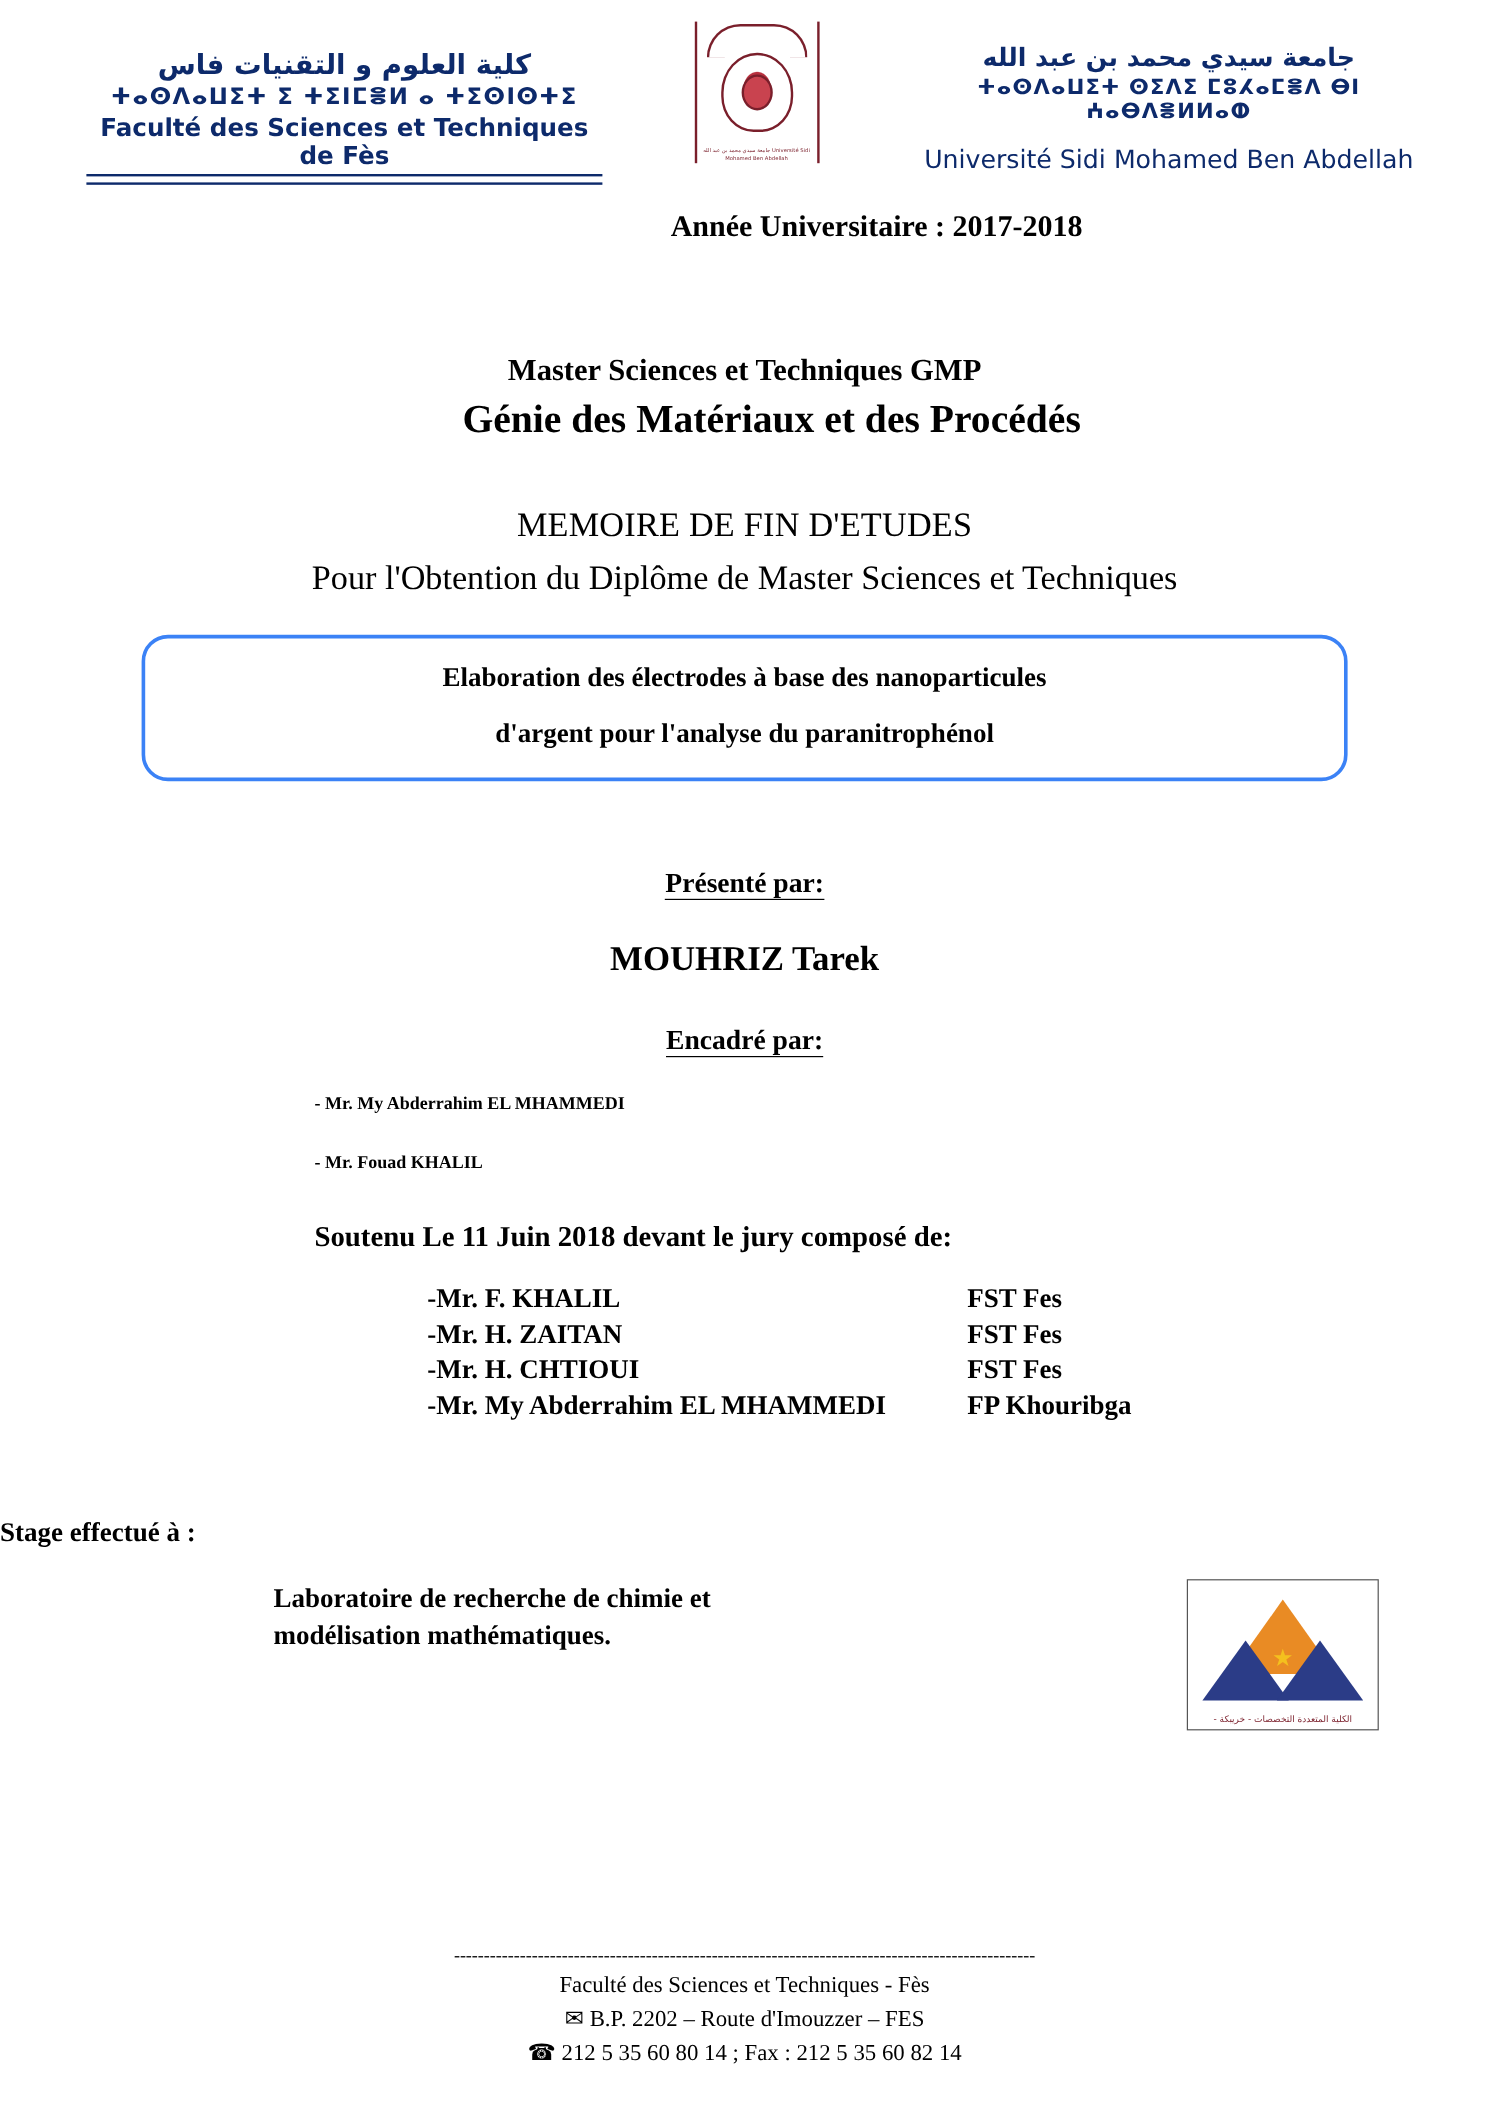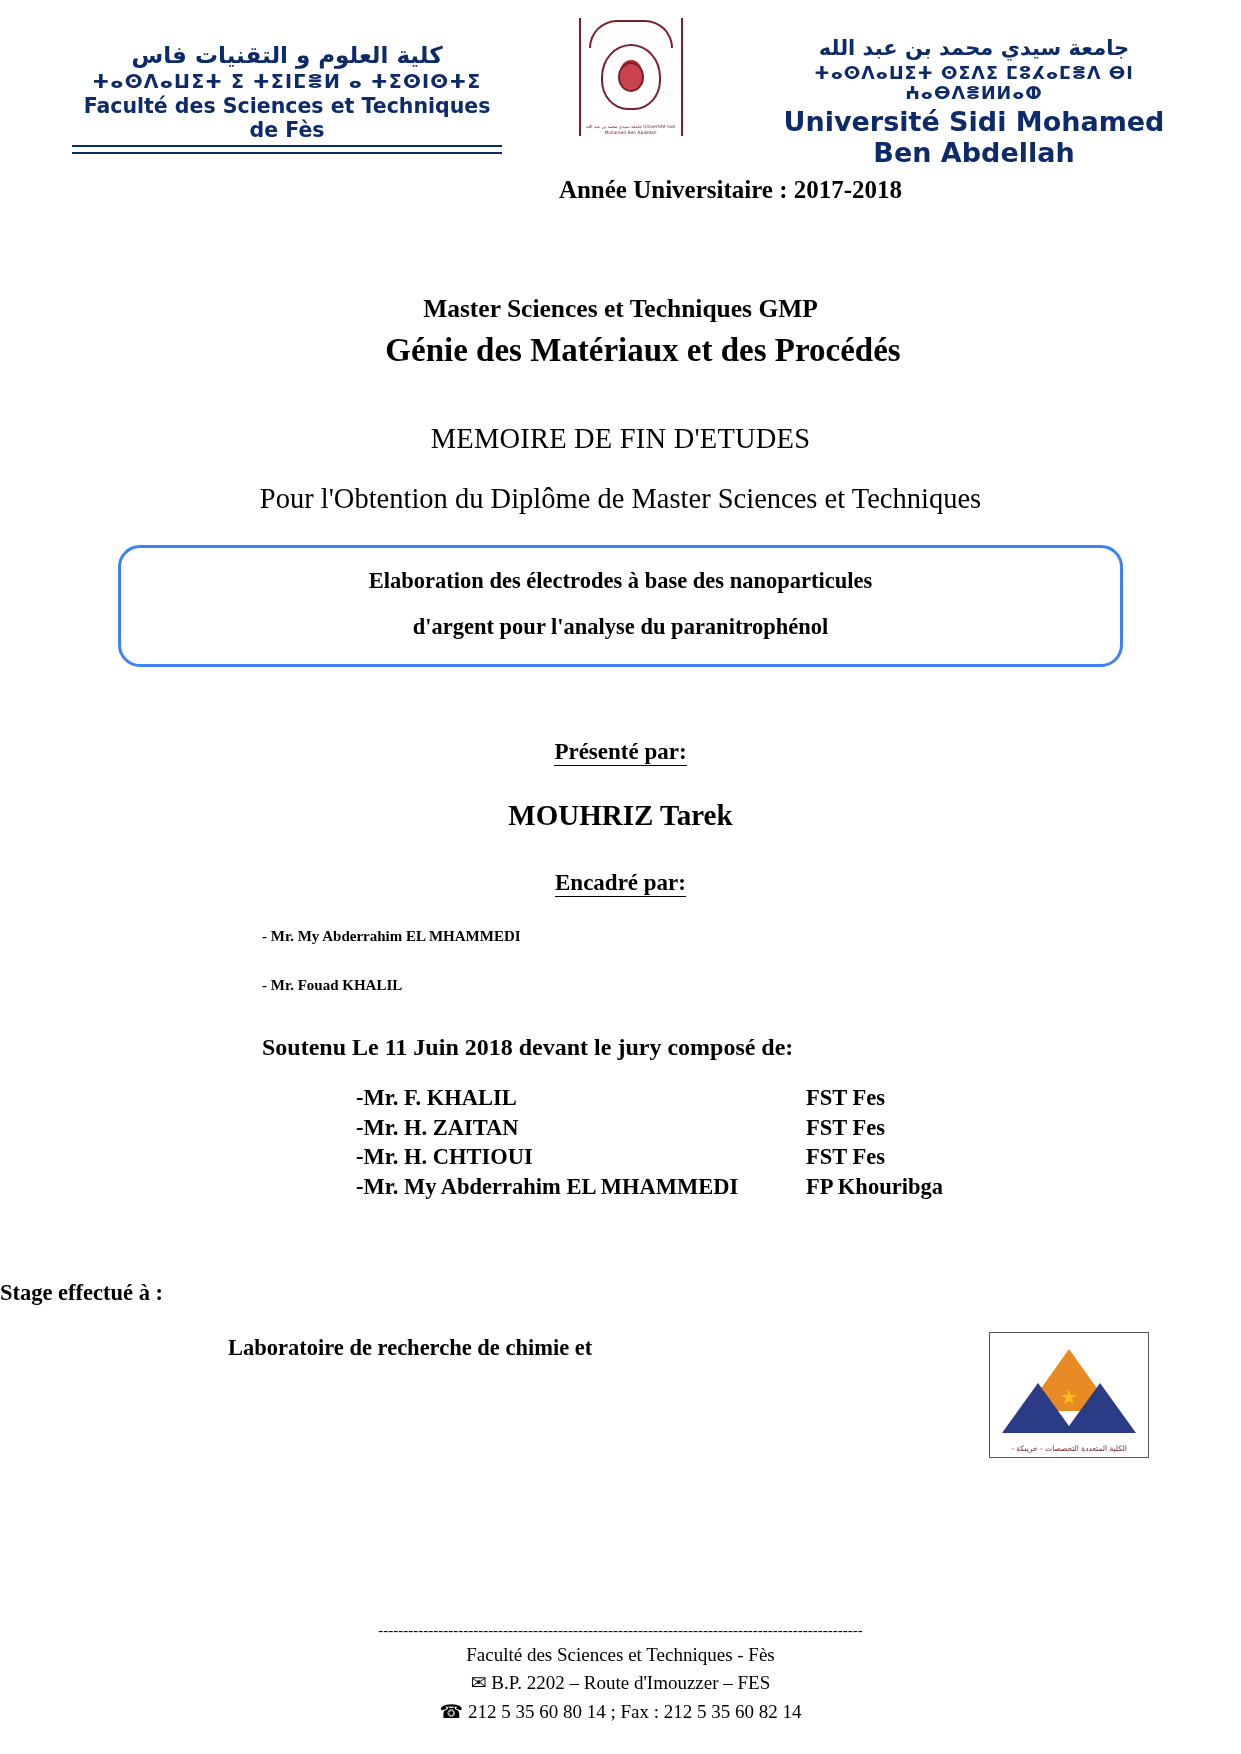--- a/index.html
+++ b/index.html
@@ -137,23 +137,23 @@
     font-weight: bold;
     direction: rtl;
   }
   .univ-tif {
     font-size: 17.5px;
     font-weight: bold;
     letter-spacing: 1px;
     margin-top: 3px;
   }
   .univ-fr {
-    font-size: 27px;
-    font-weight: bold;
-    margin-top: 3px;
+    font-size: 21px;
+    font-weight: normal;
+    margin-top: 18px;
   }
 
   
   .year {
     text-align: center;
     font-size: 25px;
     font-weight: bold;
     margin-top: 26px;
     padding-left: 220px;
   }
@@ -172,21 +172,21 @@
   }
   .memoire {
     text-align: center;
     font-size: 28.5px;
     margin-top: 54px;
     letter-spacing: 0.2px;
   }
   .pour {
     text-align: center;
     font-size: 28.5px;
-    margin-top: 28px;
+    margin-top: 12px;
   }
 
   .subject-box {
     margin: 30px 118px 0 118px;
     border: 3px solid #3b82f6;
     border-radius: 22px;
     padding: 20px 30px 24px 30px;
     text-align: center;
   }
   .subject-l1 {
@@ -420,20 +420,21 @@
       <div class="jury-name">-Mr. My Abderrahim EL MHAMMEDI</div>
       <div class="jury-aff">FP Khouribga</div>
     </div>
   </div>
 
   <div class="stage-label">Stage effectué à :</div>
 
   <div class="stage-wrap">
     <div class="stage-text">
       <div>Laboratoire de recherche de chimie et</div>
+      <div>modélisation mathématiques.</div>
     </div>
     <div class="lab-logo">
       <div class="tri-orange"></div>
       <div class="tri-blue-l"></div>
       <div class="tri-blue-r"></div>
       <div class="lab-star">★</div>
       <div class="lab-ar">الكلية المتعددة التخصصات - خريبكة -</div>
     </div>
   </div>
 

